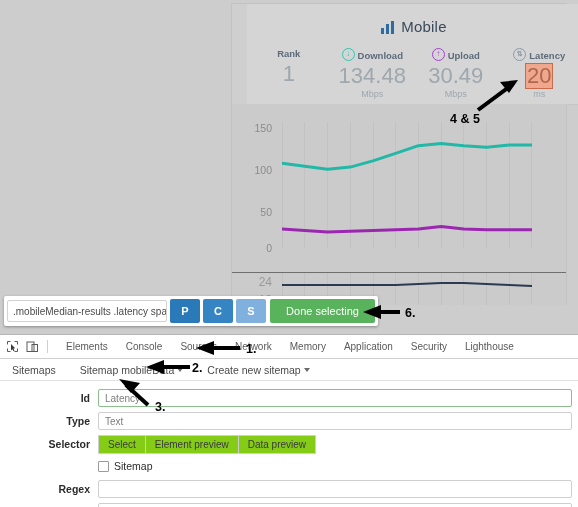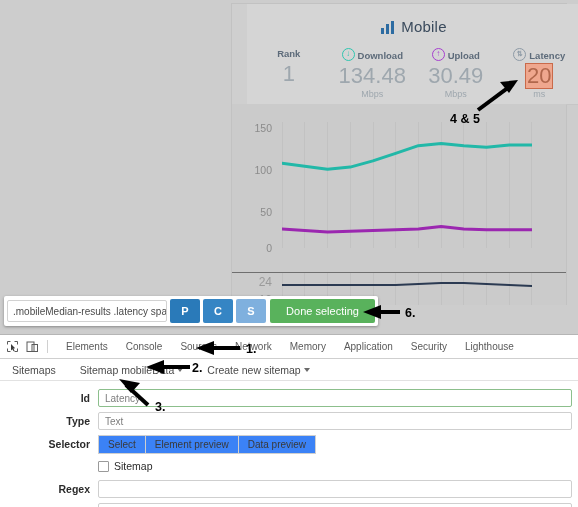--- a/index.html
+++ b/index.html
@@ -115,21 +115,21 @@
     height:18px;border:1px solid #cfcfcf;border-radius:2px;background:#fff;
     font-size:10px;color:#7d7d7d;padding:0 6px;line-height:17px;box-sizing:border-box;width:100%;
   }
   .finput.valid{border-color:#8cbf8c;}
   .fselect{
     height:18px;border:1px solid #cfcfcf;border-radius:2px;background:#fff;
     font-size:10px;color:#7d7d7d;padding:0 6px;line-height:17px;box-sizing:border-box;width:100%;
   }
   .btn-group{display:flex;}
   .gbtn{
-    height:19px;border:1px solid #cfcfcf;background:#3b82f6;font-size:10px;color:#3a3a3a;
+    height:19px;border:1px solid #cfcfcf;background:#84cc16;font-size:10px;color:#3a3a3a;
     padding:0 9px;line-height:18px;margin-right:-1px;box-sizing:border-box;
   }
   .chk-row{display:flex;align-items:center;margin-top:6px;}
   .chkbox{width:9px;height:9px;border:1px solid #9a9a9a;border-radius:1px;background:#fff;margin-right:5px;}
   .chk-label{font-size:10.5px;color:#2b2b2b;}
   .listbox{
     border:1px solid #cfcfcf;border-radius:2px;background:#fff;height:42px;box-sizing:border-box;
     padding-top:1px;overflow:hidden;
   }
   .lopt{font-size:10px;color:#4a4a4a;padding:1px 6px;line-height:11px;}

